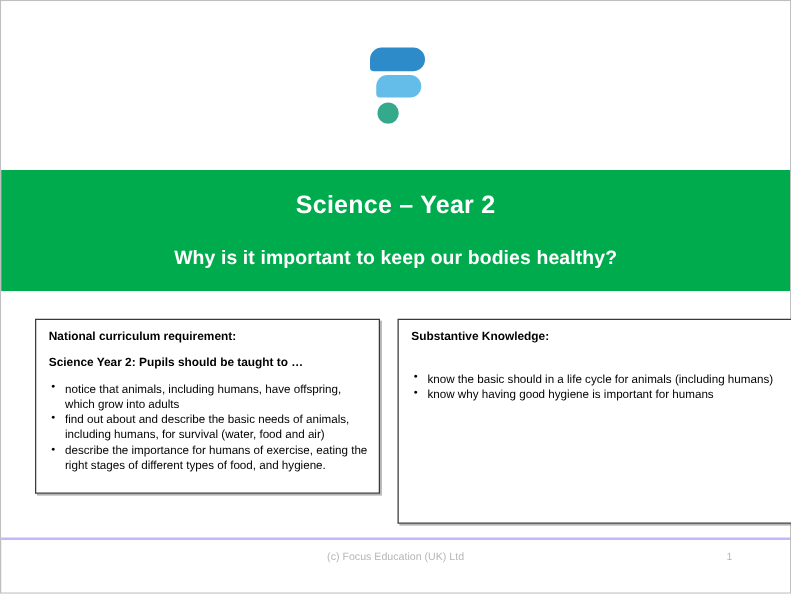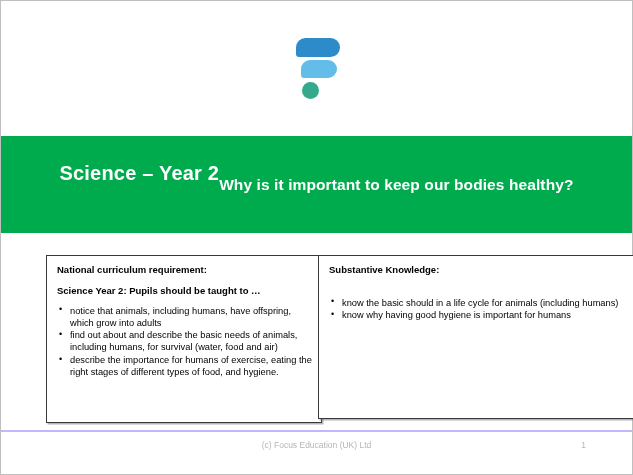--- a/index.html
+++ b/index.html
@@ -100,21 +100,21 @@
     background: #35a98b;
   }
 
   
   .title-band {
     flex: 0 0 auto;
     height: 97px;
     background: #00ab4e;
     color: #ffffff;
     display: flex;
-    flex-direction: row;
+    flex-direction: column;
     align-items: center;
     justify-content: center;
     text-align: center;
   }
   .title-main {
     font-size: 20px;
     font-weight: bold;
     letter-spacing: 0.2px;
     margin-bottom: 22px;
   }
@@ -132,21 +132,21 @@
   }
   .box {
     position: absolute;
     box-sizing: border-box;
     background: #ffffff;
     border: 1px solid #3a3a3a;
     box-shadow: 1.5px 1.5px 0 rgba(120,120,120,0.55);
     padding: 8px 9px 8px 10px;
     overflow: hidden;
   }
-  .box-left  { left: 45px;  top: 22px; width: 276px; height: 168px; }
+  .box-left  { left: 27px;  top: 22px; width: 276px; height: 140px; }
   .box-right { left: 317px; top: 22px; width: 328px; height: 164px; }
 
   .box-heading {
     font-size: 9.5px;
     font-weight: bold;
     color: #000000;
     line-height: 1.25;
     margin: 0 0 9px 0;
   }
   .box-heading.second { margin-bottom: 8px; }

